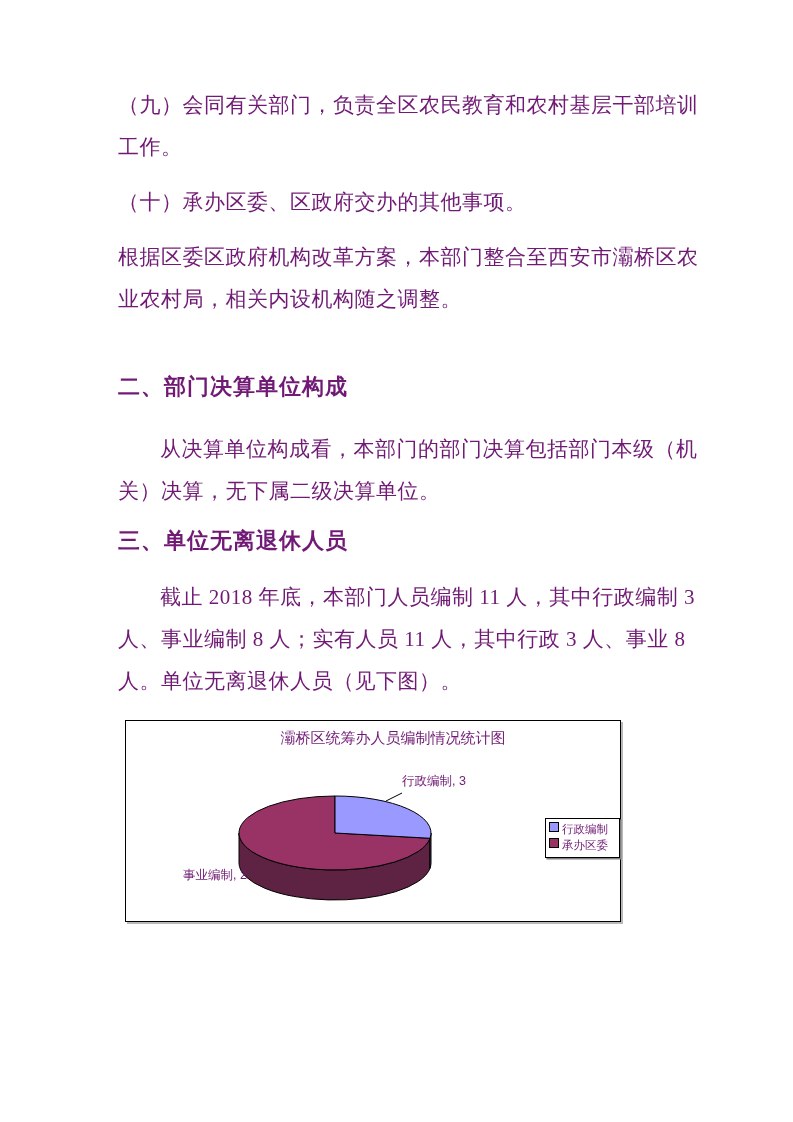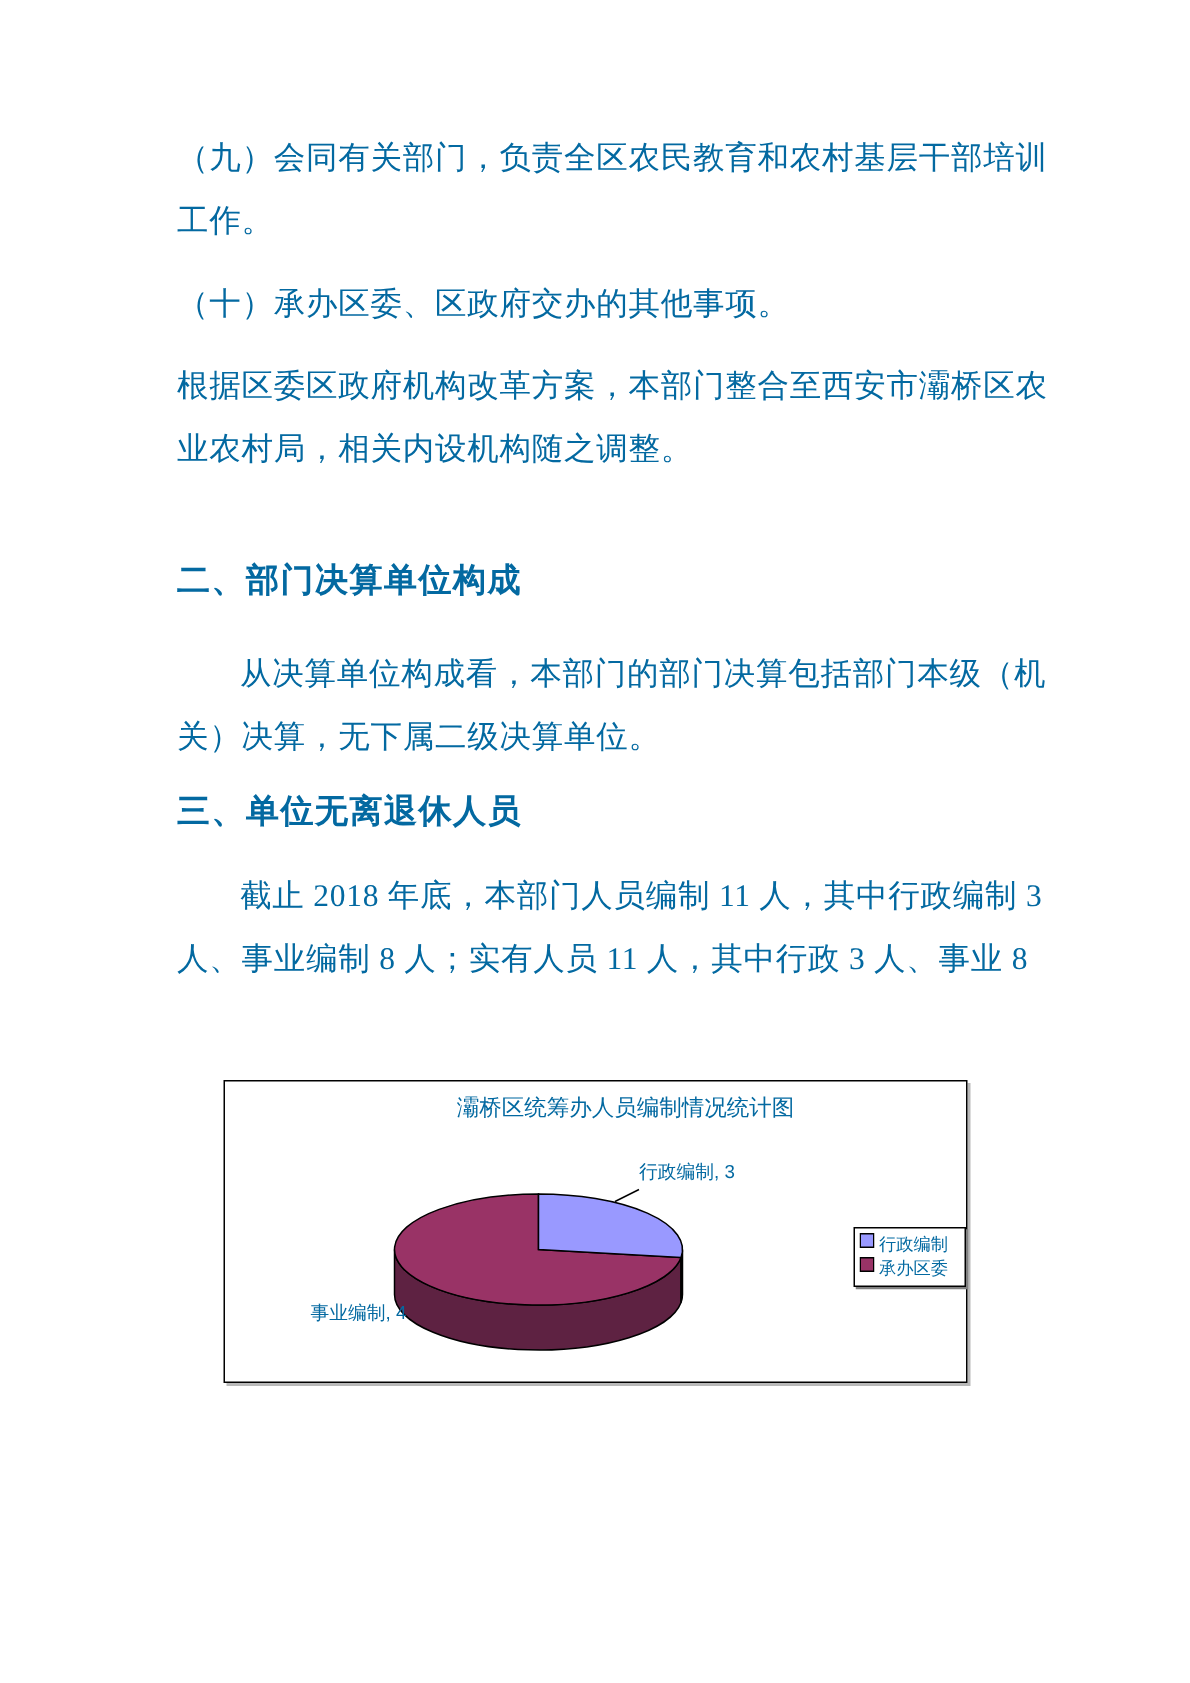--- a/index.html
+++ b/index.html
@@ -2,21 +2,21 @@
 <html><head>
 <meta charset="utf-8">
 <style>
   html,body{margin:0;padding:0;background:#ffffff;}
   .page{
     position:relative;
     width:793px;height:1122px;
     background:#ffffff;
     overflow:hidden;
     font-family:"Liberation Serif","DejaVu Serif",serif;
-    color:#0369a1;
+    color:#701a75;
   }
   .bodyline{
     position:absolute;
     left:118px;
     width:566px;
     font-size:21px;
     line-height:25px;
     white-space:nowrap;
     letter-spacing:0.5px;
   }
@@ -32,21 +32,20 @@
     letter-spacing:1px;
   }
   .chartbox{
     position:absolute;
     left:125px;top:720px;
     width:494px;height:200px;
     background:#ffffff;
     border:1px solid #000;
     box-shadow:2px 2px 0 rgba(128,128,128,0.55);
     font-family:"Liberation Sans","DejaVu Sans",sans-serif;
-    margin-left:24px;
   }
   .chart-title{
     position:absolute;
     left:40px;right:0;top:8px;
     text-align:center;
     font-size:15px;
     white-space:nowrap;
   }
   .pie-svg{position:absolute;left:0;top:0;}
   .pie-label{
@@ -89,40 +88,41 @@
 
   <div class="heading" style="top:374px">二、部门决算单位构成</div>
 
   <div class="bodyline indent" style="top:437px">从决算单位构成看，本部门的部门决算包括部门本级（机</div>
   <div class="bodyline" style="top:479px">关）决算，无下属二级决算单位。</div>
 
   <div class="heading" style="top:528px">三、单位无离退休人员</div>
 
   <div class="bodyline indent" style="top:585px">截止 2018 年底，本部门人员编制 11 人，其中行政编制 3</div>
   <div class="bodyline" style="top:627px">人、事业编制 8 人；实有人员 11 人，其中行政 3 人、事业 8</div>
+  <div class="bodyline" style="top:669px">人。单位无离退休人员（见下图）。</div>
 
   <div class="chartbox">
 
     <div class="chart-title">灞桥区统筹办人员编制情况统计图</div>
 
     <svg class="pie-svg" width="494" height="200" viewBox="0 0 494 200">
 
       <path d="M304.02,117.27 A96,37 0 0 1 113,112 L113,142 A96,37 0 0 0 304.02,147.27 Z" stroke="#000" stroke-width="1" fill="#5E2242"></path>
 
       <path d="M305,112 A96,37 0 0 1 304.02,117.27 L304.02,147.27 A96,37 0 0 0 305,142 Z" stroke="#000" stroke-width="1" fill="#514F8E"></path>
 
       <path d="M209,112 L304.02,117.27 A96,37 0 1 1 209,75 Z" stroke="#000" stroke-width="1" fill="#993366"></path>
 
       <path d="M209,112 L209,75 A96,37 0 0 1 304.02,117.27 Z" stroke="#000" stroke-width="1" fill="#9999FF"></path>
 
       <line x1="260" y1="80" x2="276" y2="72" stroke="#000" stroke-width="1"></line>
     </svg>
 
     <div class="pie-label label-admin">行政编制, 3</div>
-    <div class="pie-label label-career">事业编制, 4</div>
+    <div class="pie-label label-career">事业编制, 2</div>
 
     <div class="legend">
       <div class="legend-row">
         <svg width="10" height="10">
           <rect x="0.5" y="0.5" width="9" height="9" stroke="#000" stroke-width="1" fill="#9999FF"></rect>
         </svg>
         <span>行政编制</span>
       </div>
       <div class="legend-row">
         <svg width="10" height="10">

